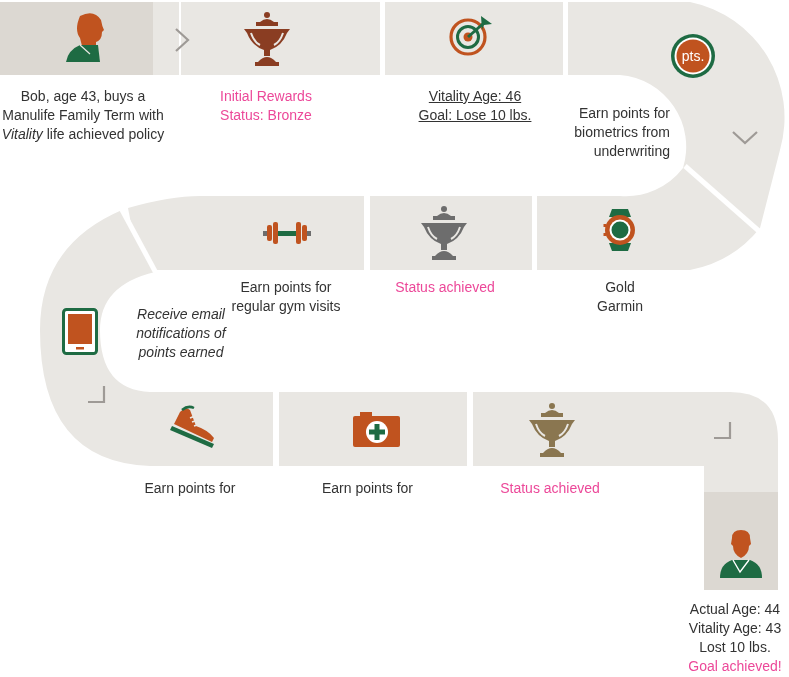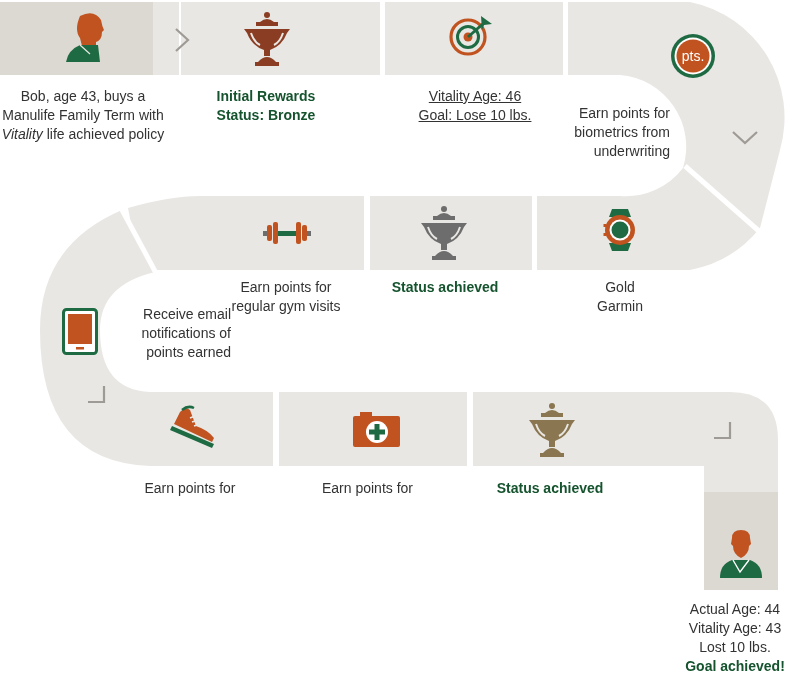--- a/index.html
+++ b/index.html
@@ -1,22 +1,22 @@
 <!DOCTYPE html>
 <html><head>
 <meta charset="utf-8">
 <style>
   html, body { margin:0; padding:0; background:#ffffff; }
   body { width:789px; height:677px; position:relative; overflow:hidden;
          font-family: "Liberation Sans", "DejaVu Sans", sans-serif; color:#2b2b2b; }
   .track { position:absolute; left:0; top:0; }
   .cap { position:absolute; text-align:center; font-size:14px; line-height:19px; color:#333; }
-  .cap.left { text-align:right; }
+  .cap.left { text-align:center;font-style:italic; }
   .cap.right { text-align:right; }
-  .cap b { font-weight:bold; color:#14532d; }
+  .cap b { font-weight:normal; color:#ec4899; }
   .cap .line { display:block; white-space:nowrap; }
   .icon { position:absolute; }
 </style>
 </head>
 <body>
 
 <svg class="track" width="789" height="677" viewBox="0 0 789 677">
 
   <rect x="0" y="2" width="153" height="73" fill="#dcd8d2"></rect>
   <rect x="153" y="2" width="26" height="73" fill="#e9e7e3"></rect>

